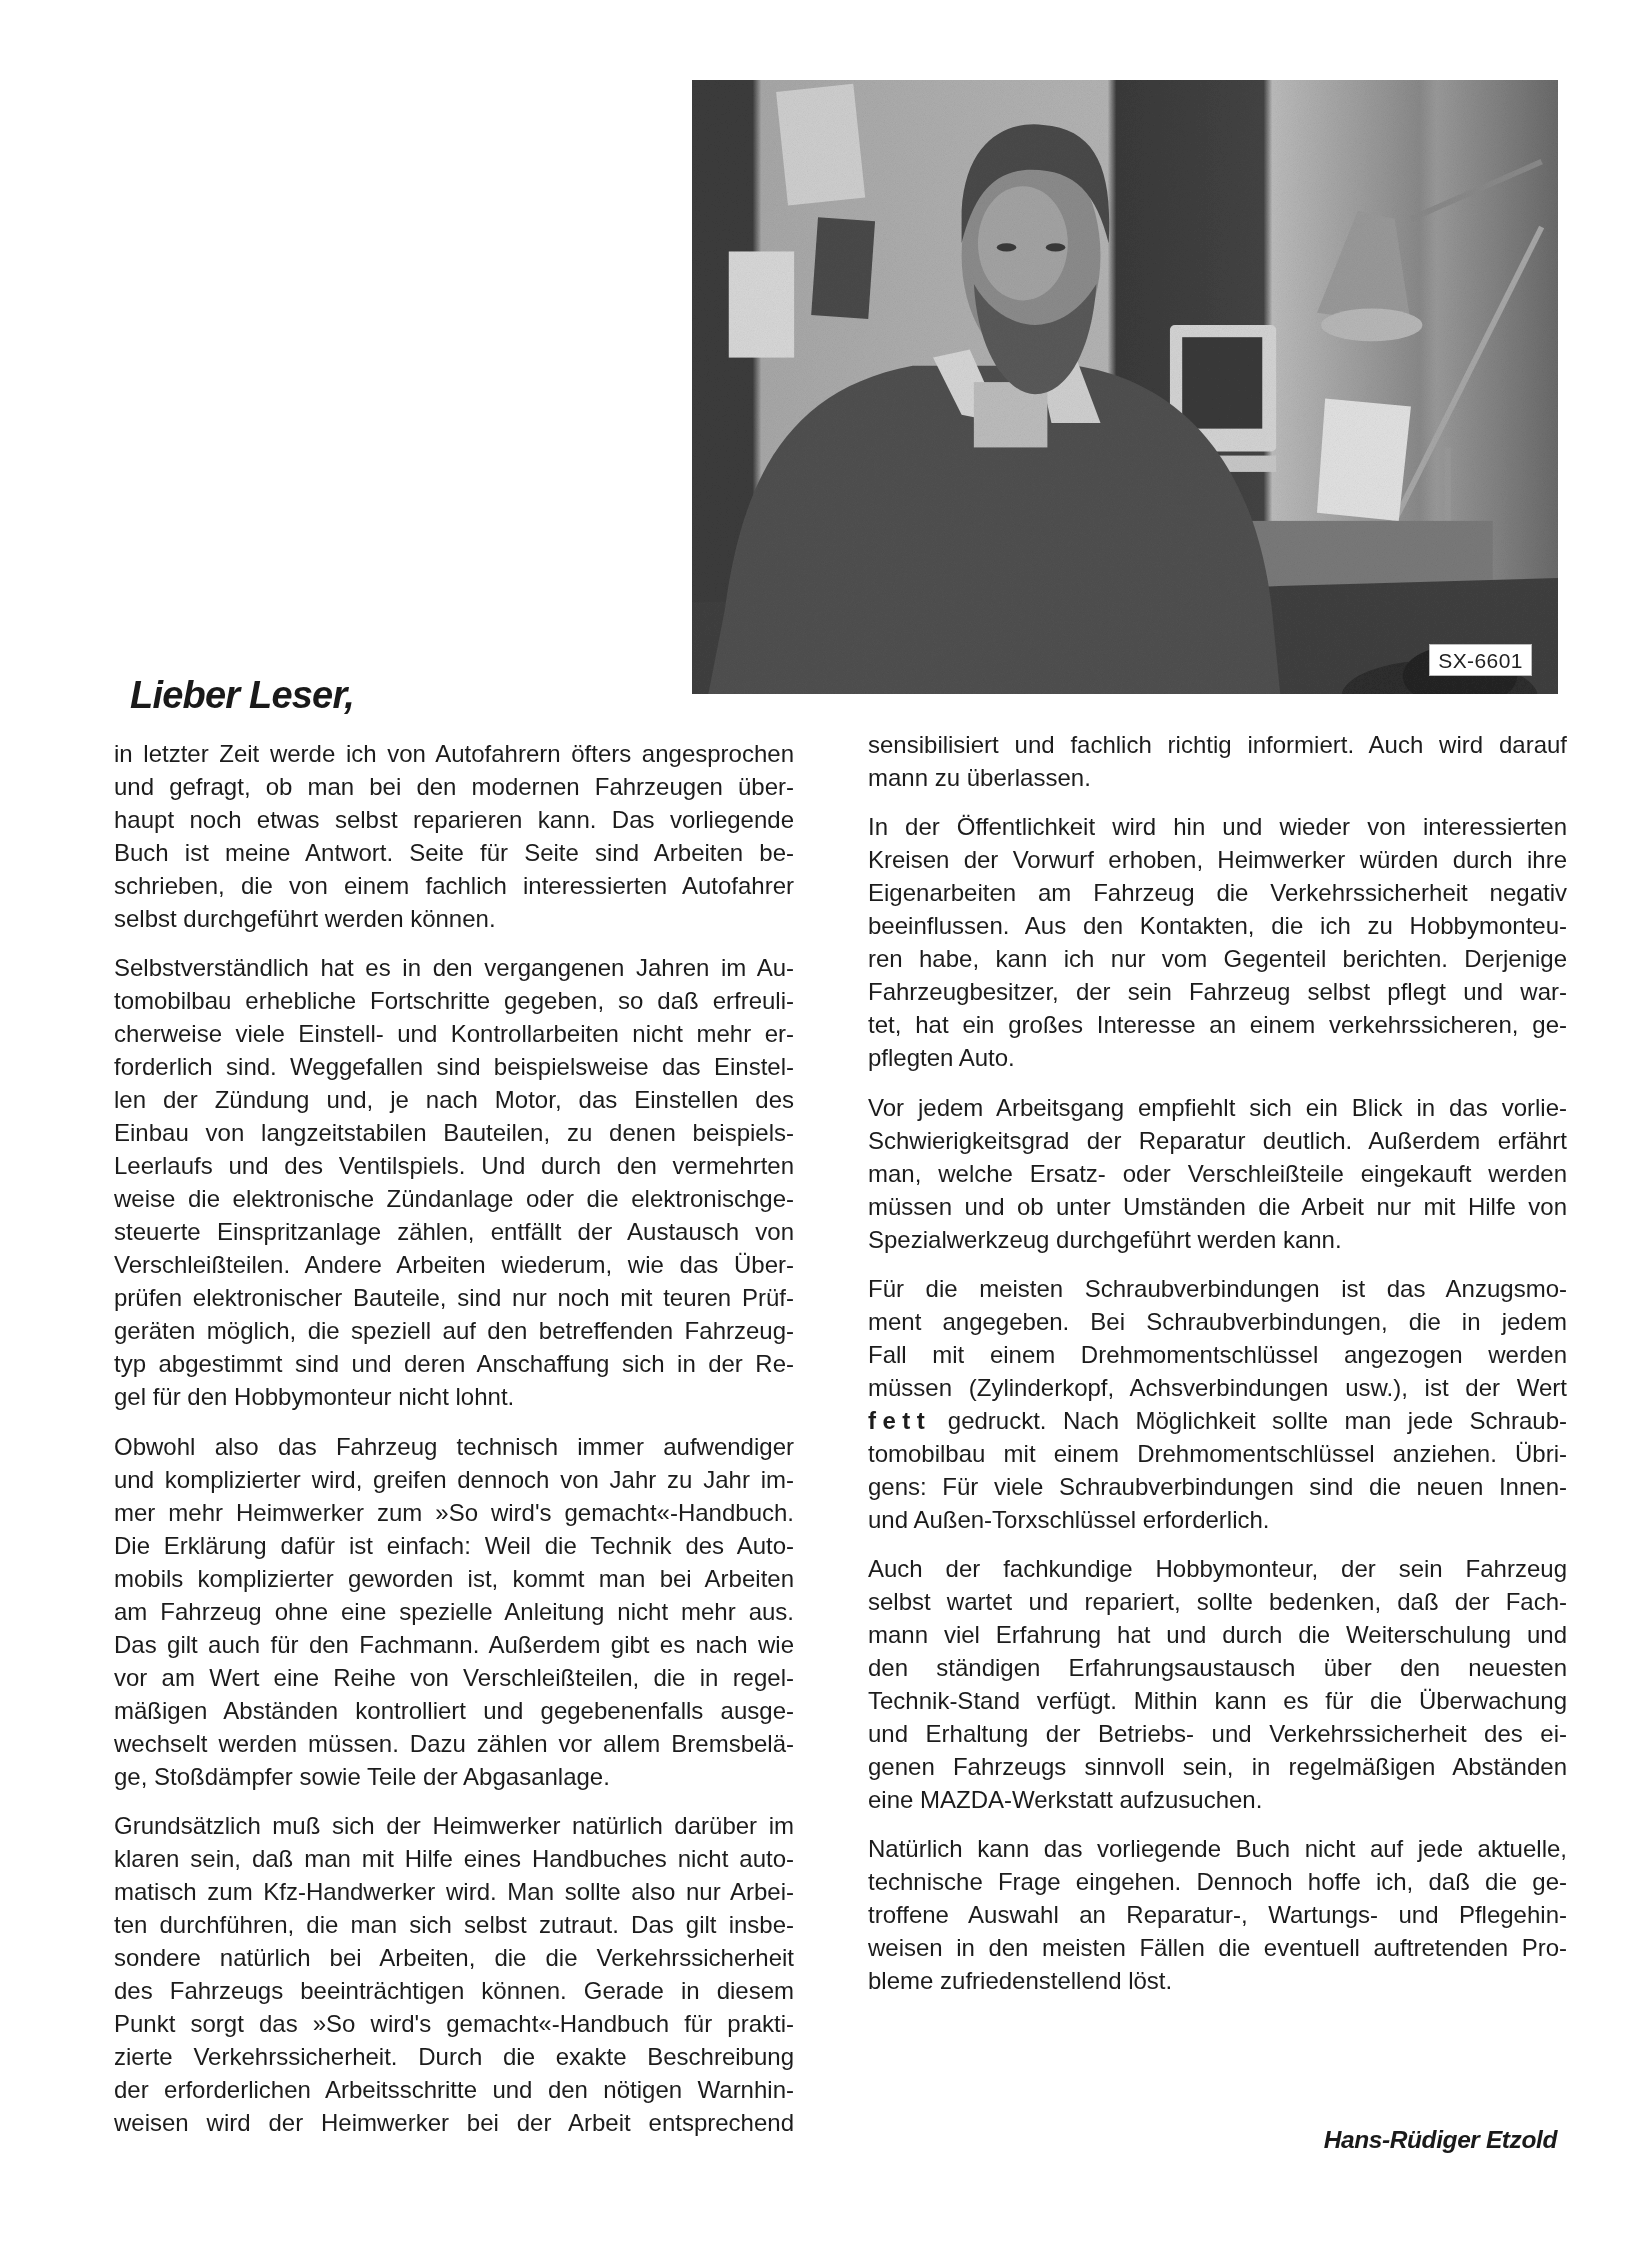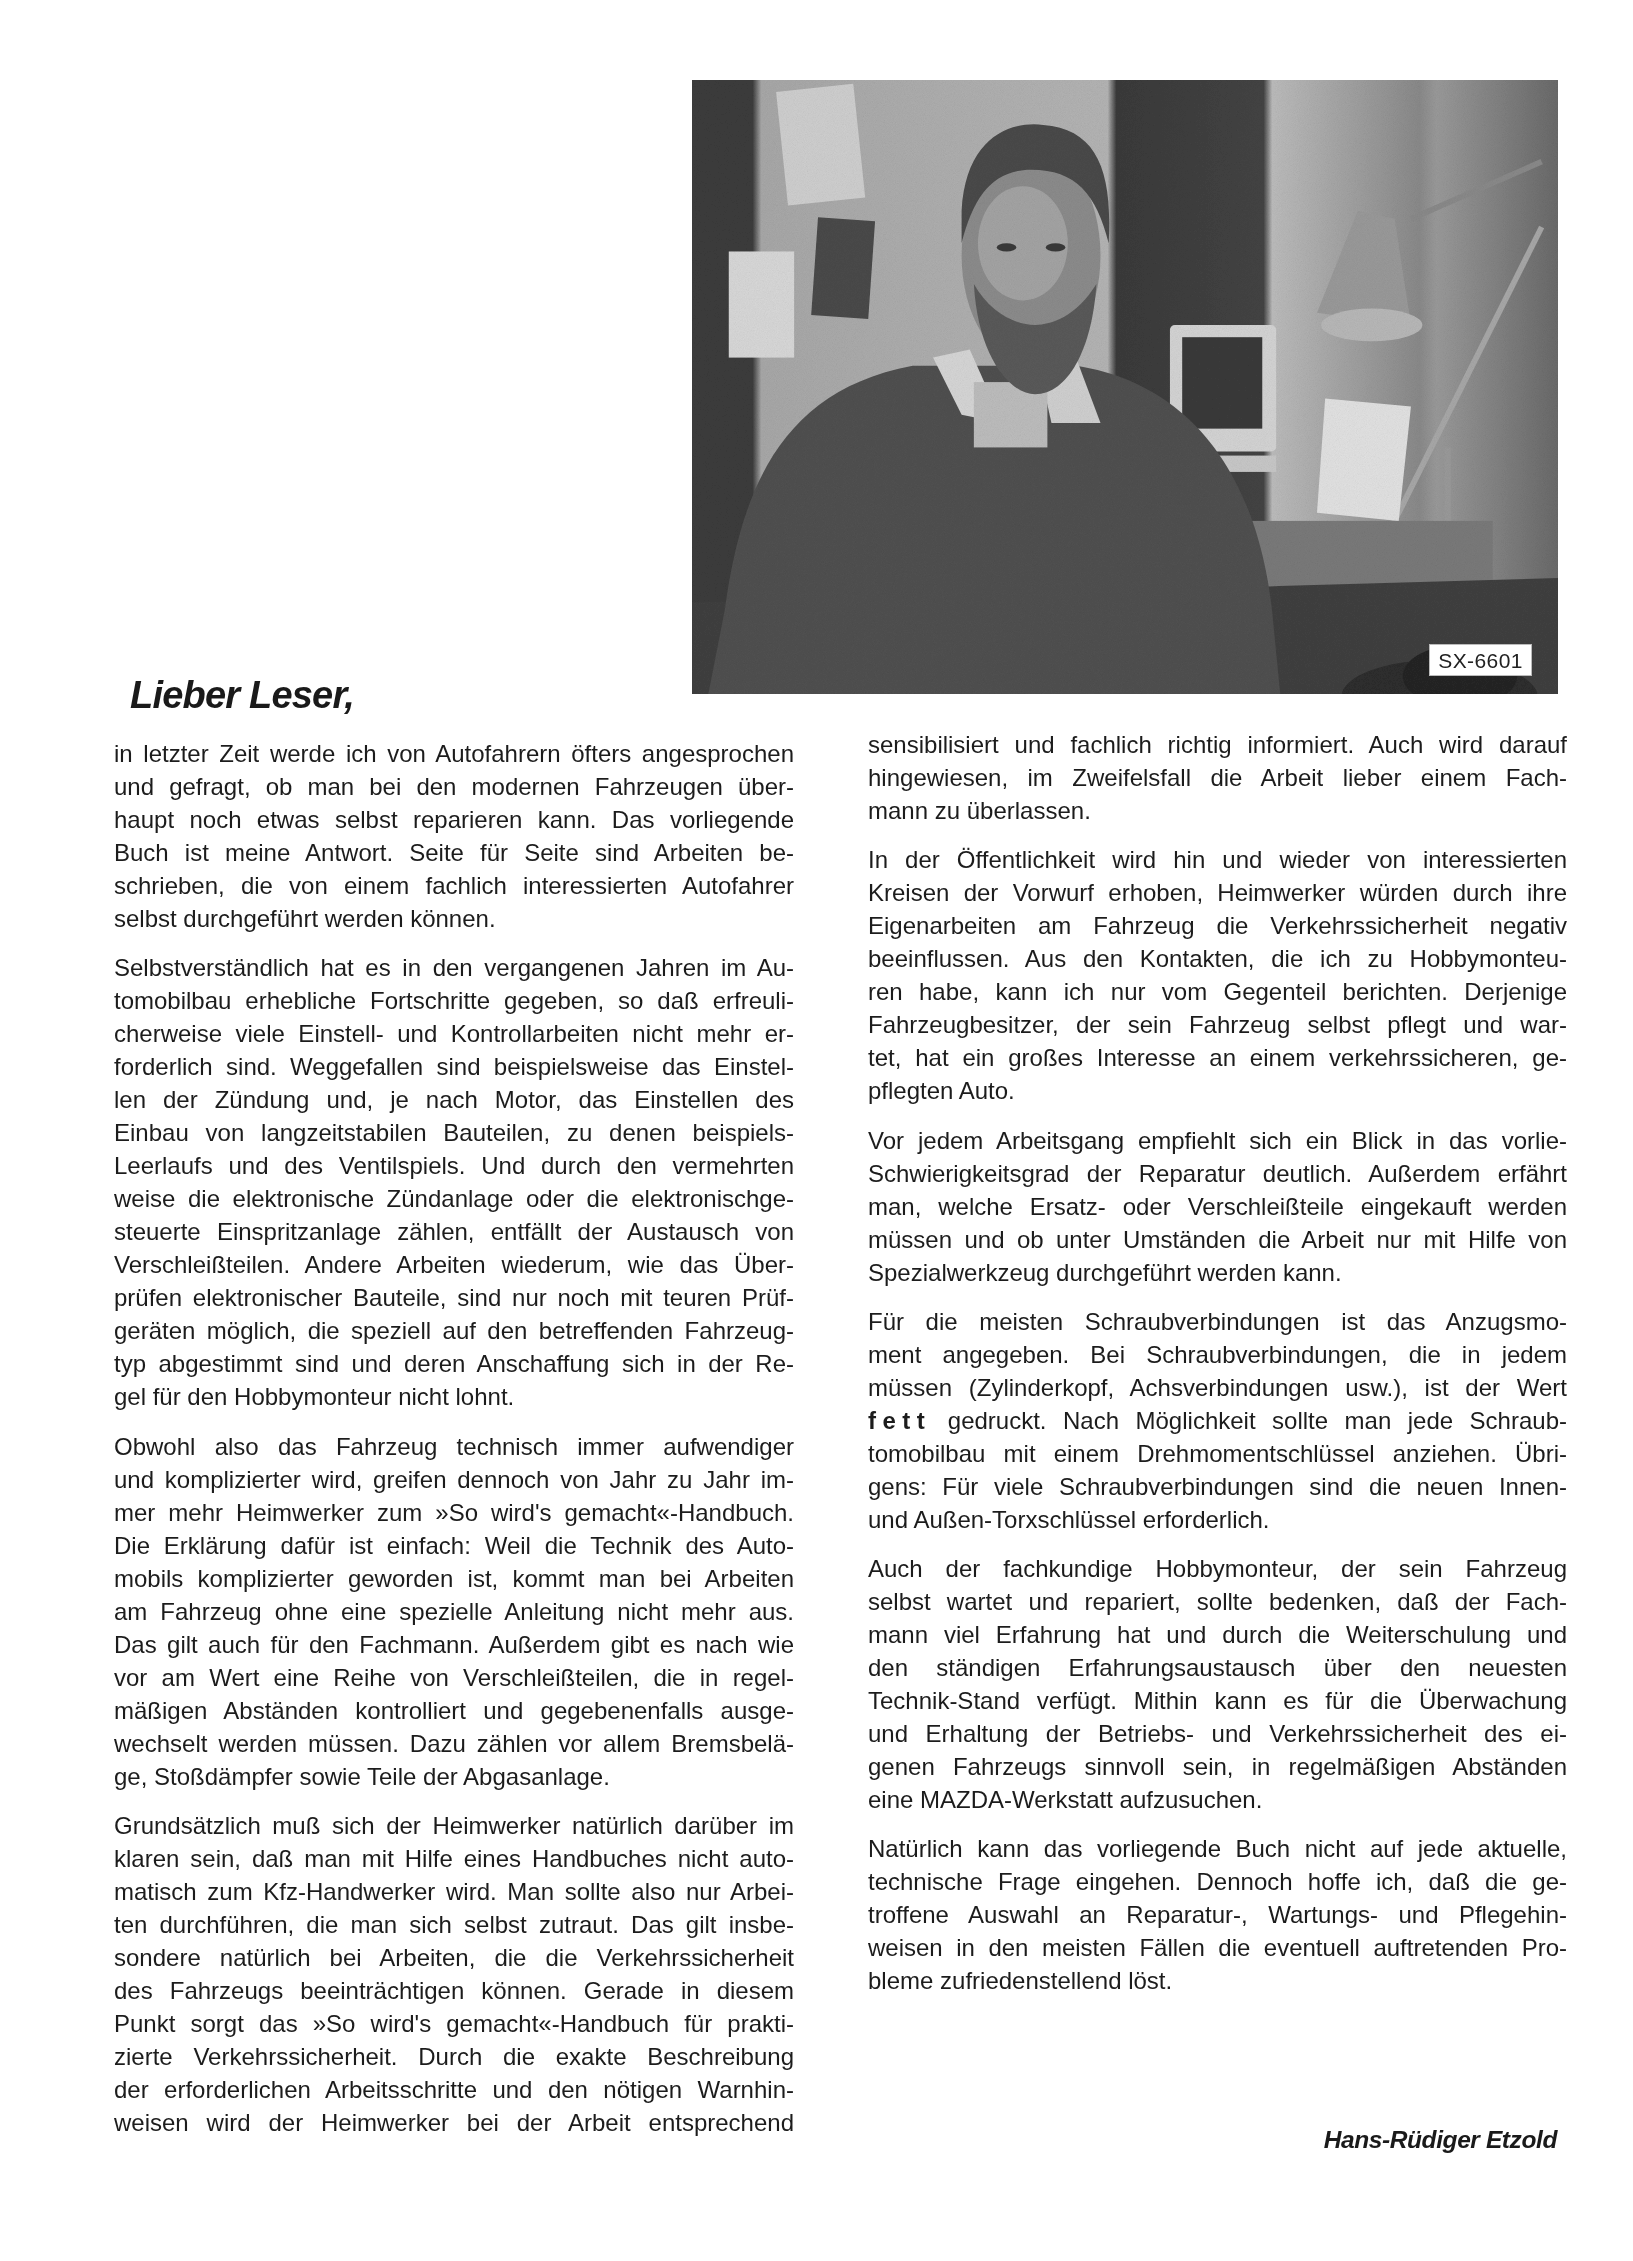--- a/index.html
+++ b/index.html
@@ -234,21 +234,20 @@
       <span class="line">Punkt sorgt das »So wird's gemacht«-Handbuch für prakti-</span>
       <span class="line">zierte Verkehrssicherheit. Durch die exakte Beschreibung</span>
       <span class="line">der erforderlichen Arbeitsschritte und den nötigen Warnhin-</span>
       <span class="line">weisen wird der Heimwerker bei der Arbeit entsprechend</span>
     </p>
 </div>
 
 <div class="column col-right">
   <p>
       <span class="line">sensibilisiert und fachlich richtig informiert. Auch wird darauf</span>
-      <span class="line">hingewiesen, im Zweifelsfall die Arbeit lieber einem Fach-</span>
       <span class="line last">mann zu überlassen.</span>
     </p>
   <p>
       <span class="line">In der Öffentlichkeit wird hin und wieder von interessierten</span>
       <span class="line">Kreisen der Vorwurf erhoben, Heimwerker würden durch ihre</span>
       <span class="line">Eigenarbeiten am Fahrzeug die Verkehrssicherheit negativ</span>
       <span class="line">beeinflussen. Aus den Kontakten, die ich zu Hobbymonteu-</span>
       <span class="line">ren habe, kann ich nur vom Gegenteil berichten. Derjenige</span>
       <span class="line">Fahrzeugbesitzer, der sein Fahrzeug selbst pflegt und war-</span>
       <span class="line">tet, hat ein großes Interesse an einem verkehrssicheren, ge-</span>
@@ -257,20 +256,21 @@
   <p>
       <span class="line">Vor jedem Arbeitsgang empfiehlt sich ein Blick in das vorlie-</span>
       <span class="line">Schwierigkeitsgrad der Reparatur deutlich. Außerdem erfährt</span>
       <span class="line">man, welche Ersatz- oder Verschleißteile eingekauft werden</span>
       <span class="line">müssen und ob unter Umständen die Arbeit nur mit Hilfe von</span>
       <span class="line last">Spezialwerkzeug durchgeführt werden kann.</span>
     </p>
   <p>
       <span class="line">Für die meisten Schraubverbindungen ist das Anzugsmo-</span>
       <span class="line">ment angegeben. Bei Schraubverbindungen, die in jedem</span>
+      <span class="line">Fall mit einem Drehmomentschlüssel angezogen werden</span>
       <span class="line">müssen (Zylinderkopf, Achsverbindungen usw.), ist der Wert</span>
       <span class="line"><span class="bold-spaced">fett</span><span> gedruckt. Nach Möglichkeit sollte man jede Schraub-</span></span>
       <span class="line">tomobilbau mit einem Drehmomentschlüssel anziehen. Übri-</span>
       <span class="line">gens: Für viele Schraubverbindungen sind die neuen Innen-</span>
       <span class="line last">und Außen-Torxschlüssel erforderlich.</span>
     </p>
   <p>
       <span class="line">Auch der fachkundige Hobbymonteur, der sein Fahrzeug</span>
       <span class="line">selbst wartet und repariert, sollte bedenken, daß der Fach-</span>
       <span class="line">mann viel Erfahrung hat und durch die Weiterschulung und</span>

